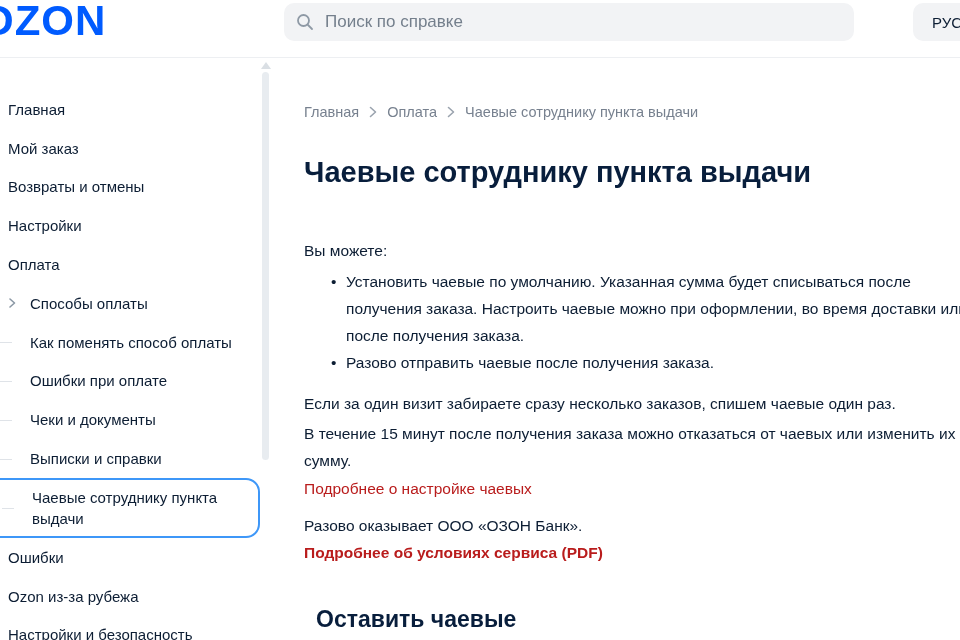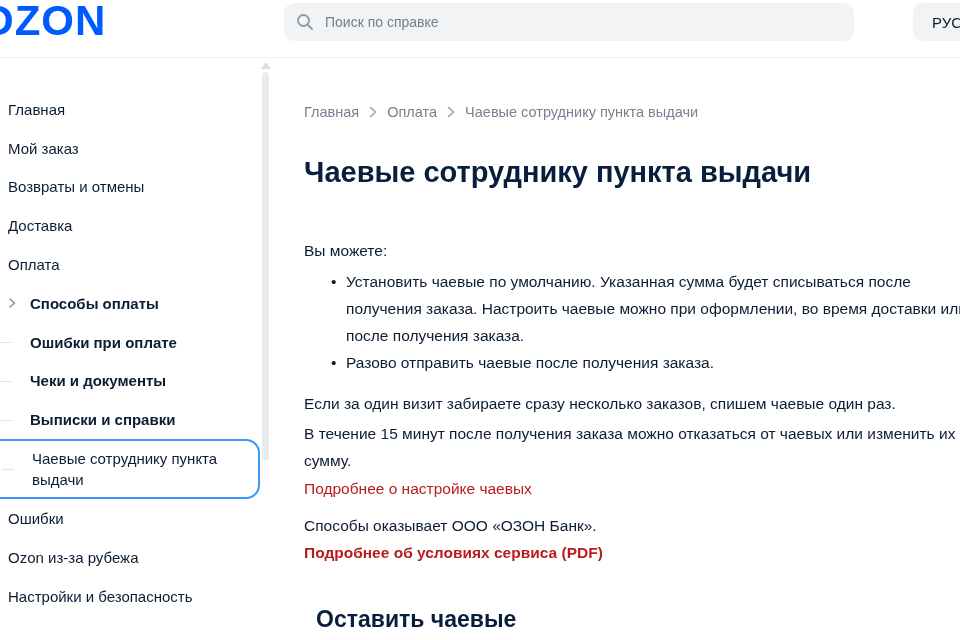--- a/index.html
+++ b/index.html
@@ -22,41 +22,41 @@
   }
   .search-box{
     position:absolute;left:284px;top:3px;width:570px;height:38px;
     background:#f2f3f5;border-radius:10px;
     display:flex;align-items:center;box-sizing:border-box;padding:0 12px;
   }
   .search-box svg{flex:0 0 auto;margin-right:9px;}
   .search-input{
     flex:1;border:none;background:transparent;outline:none;
     font-family:"Liberation Sans", sans-serif;
-    font-size:14px;color:#0c1d33;
+    font-size:17px;color:#0c1d33;
   }
   .search-input::placeholder{color:#747f8c;opacity:1;}
   .lang-btn{
     position:absolute;left:913px;top:3px;width:76px;height:38px;
     background:#f2f3f5;border:none;border-radius:10px;
     font-family:"Liberation Sans", sans-serif;
     font-size:15px;color:#0c1d33;text-align:left;padding-left:19px;
     cursor:pointer;
   }
   
   .sidebar{
     position:absolute;left:0;top:90px;width:262px;
   }
   .side-row{
     height:38.8px;display:flex;align-items:center;
     font-size:15px;color:#0c1d33;cursor:pointer;
     box-sizing:border-box;position:relative;
   }
   .side-row.top{padding-left:8px;}
-  .side-row.sub{padding-left:30px;font-weight:bold;}
+  .side-row.sub{padding-left:30px;}
   .side-row.sub.dash::before{
     content:"";position:absolute;left:0;top:50%;width:12px;height:1px;
     background:#dfe3e8;
   }
   .side-row .chev{
     position:absolute;left:6px;top:50%;margin-top:-6px;
   }
   .side-row.active{
     height:60px;
     border:2px solid #3e97f8;border-radius:14px;
@@ -131,30 +131,31 @@
     <input class="search-input" type="text" placeholder="Поиск по справке" style="">
   </div>
 
   <button class="lang-btn">РУС</button>
 </div>
 
 <div class="sidebar">
   <div class="side-row top">Главная</div>
   <div class="side-row top">Мой заказ</div>
   <div class="side-row top">Возвраты и отмены</div>
-  <div class="side-row top">Доставка</div>
+  <div class="side-row top">Настройки</div>
   <div class="side-row top">Оплата</div>
 
   <div class="side-row sub">
     <svg class="chev" width="12" height="12" viewBox="0 0 12 12" fill="none">
       <path d="M4 2 L8.5 6 L4 10" stroke="#8b98a5" stroke-width="1.6" stroke-linecap="round" stroke-linejoin="round"></path>
     </svg>
     <span>Способы оплаты</span>
   </div>
 
+  <div class="side-row sub dash">Как поменять способ оплаты</div>
   <div class="side-row sub dash">Ошибки при оплате</div>
   <div class="side-row sub dash">Чеки и документы</div>
   <div class="side-row sub dash">Выписки и справки</div>
 
   <div class="side-row active">Чаевые сотруднику пункта выдачи</div>
 
   <div class="side-row top">Ошибки</div>
   <div class="side-row top">Ozon из-за рубежа</div>
   <div class="side-row top">Настройки и безопасность</div>
 </div>
@@ -183,18 +184,18 @@
   <ul class="bullets">
     <li>Установить чаевые по умолчанию. Указанная сумма будет списываться после получения заказа. Настроить чаевые можно при оформлении, во время доставки или после получения заказа.</li>
     <li>Разово отправить чаевые после получения заказа.</li>
   </ul>
 
   <p class="para p1">Если за один визит забираете сразу несколько заказов, спишем чаевые один раз.</p>
   <p class="para p2">В течение 15 минут после получения заказа можно отказаться от чаевых или изменить их сумму.</p>
 
   <a class="link link1">Подробнее о настройке чаевых</a>
 
-  <p class="para p3">Способы оказывает ООО «ОЗОН Банк».</p>
+  <p class="para p3">Разово оказывает ООО «ОЗОН Банк».</p>
 
   <a class="link link2">Подробнее об условиях сервиса (PDF)</a>
 
   <h2 class="sub-heading">Оставить чаевые</h2>
 </div>
 
 </body></html>

